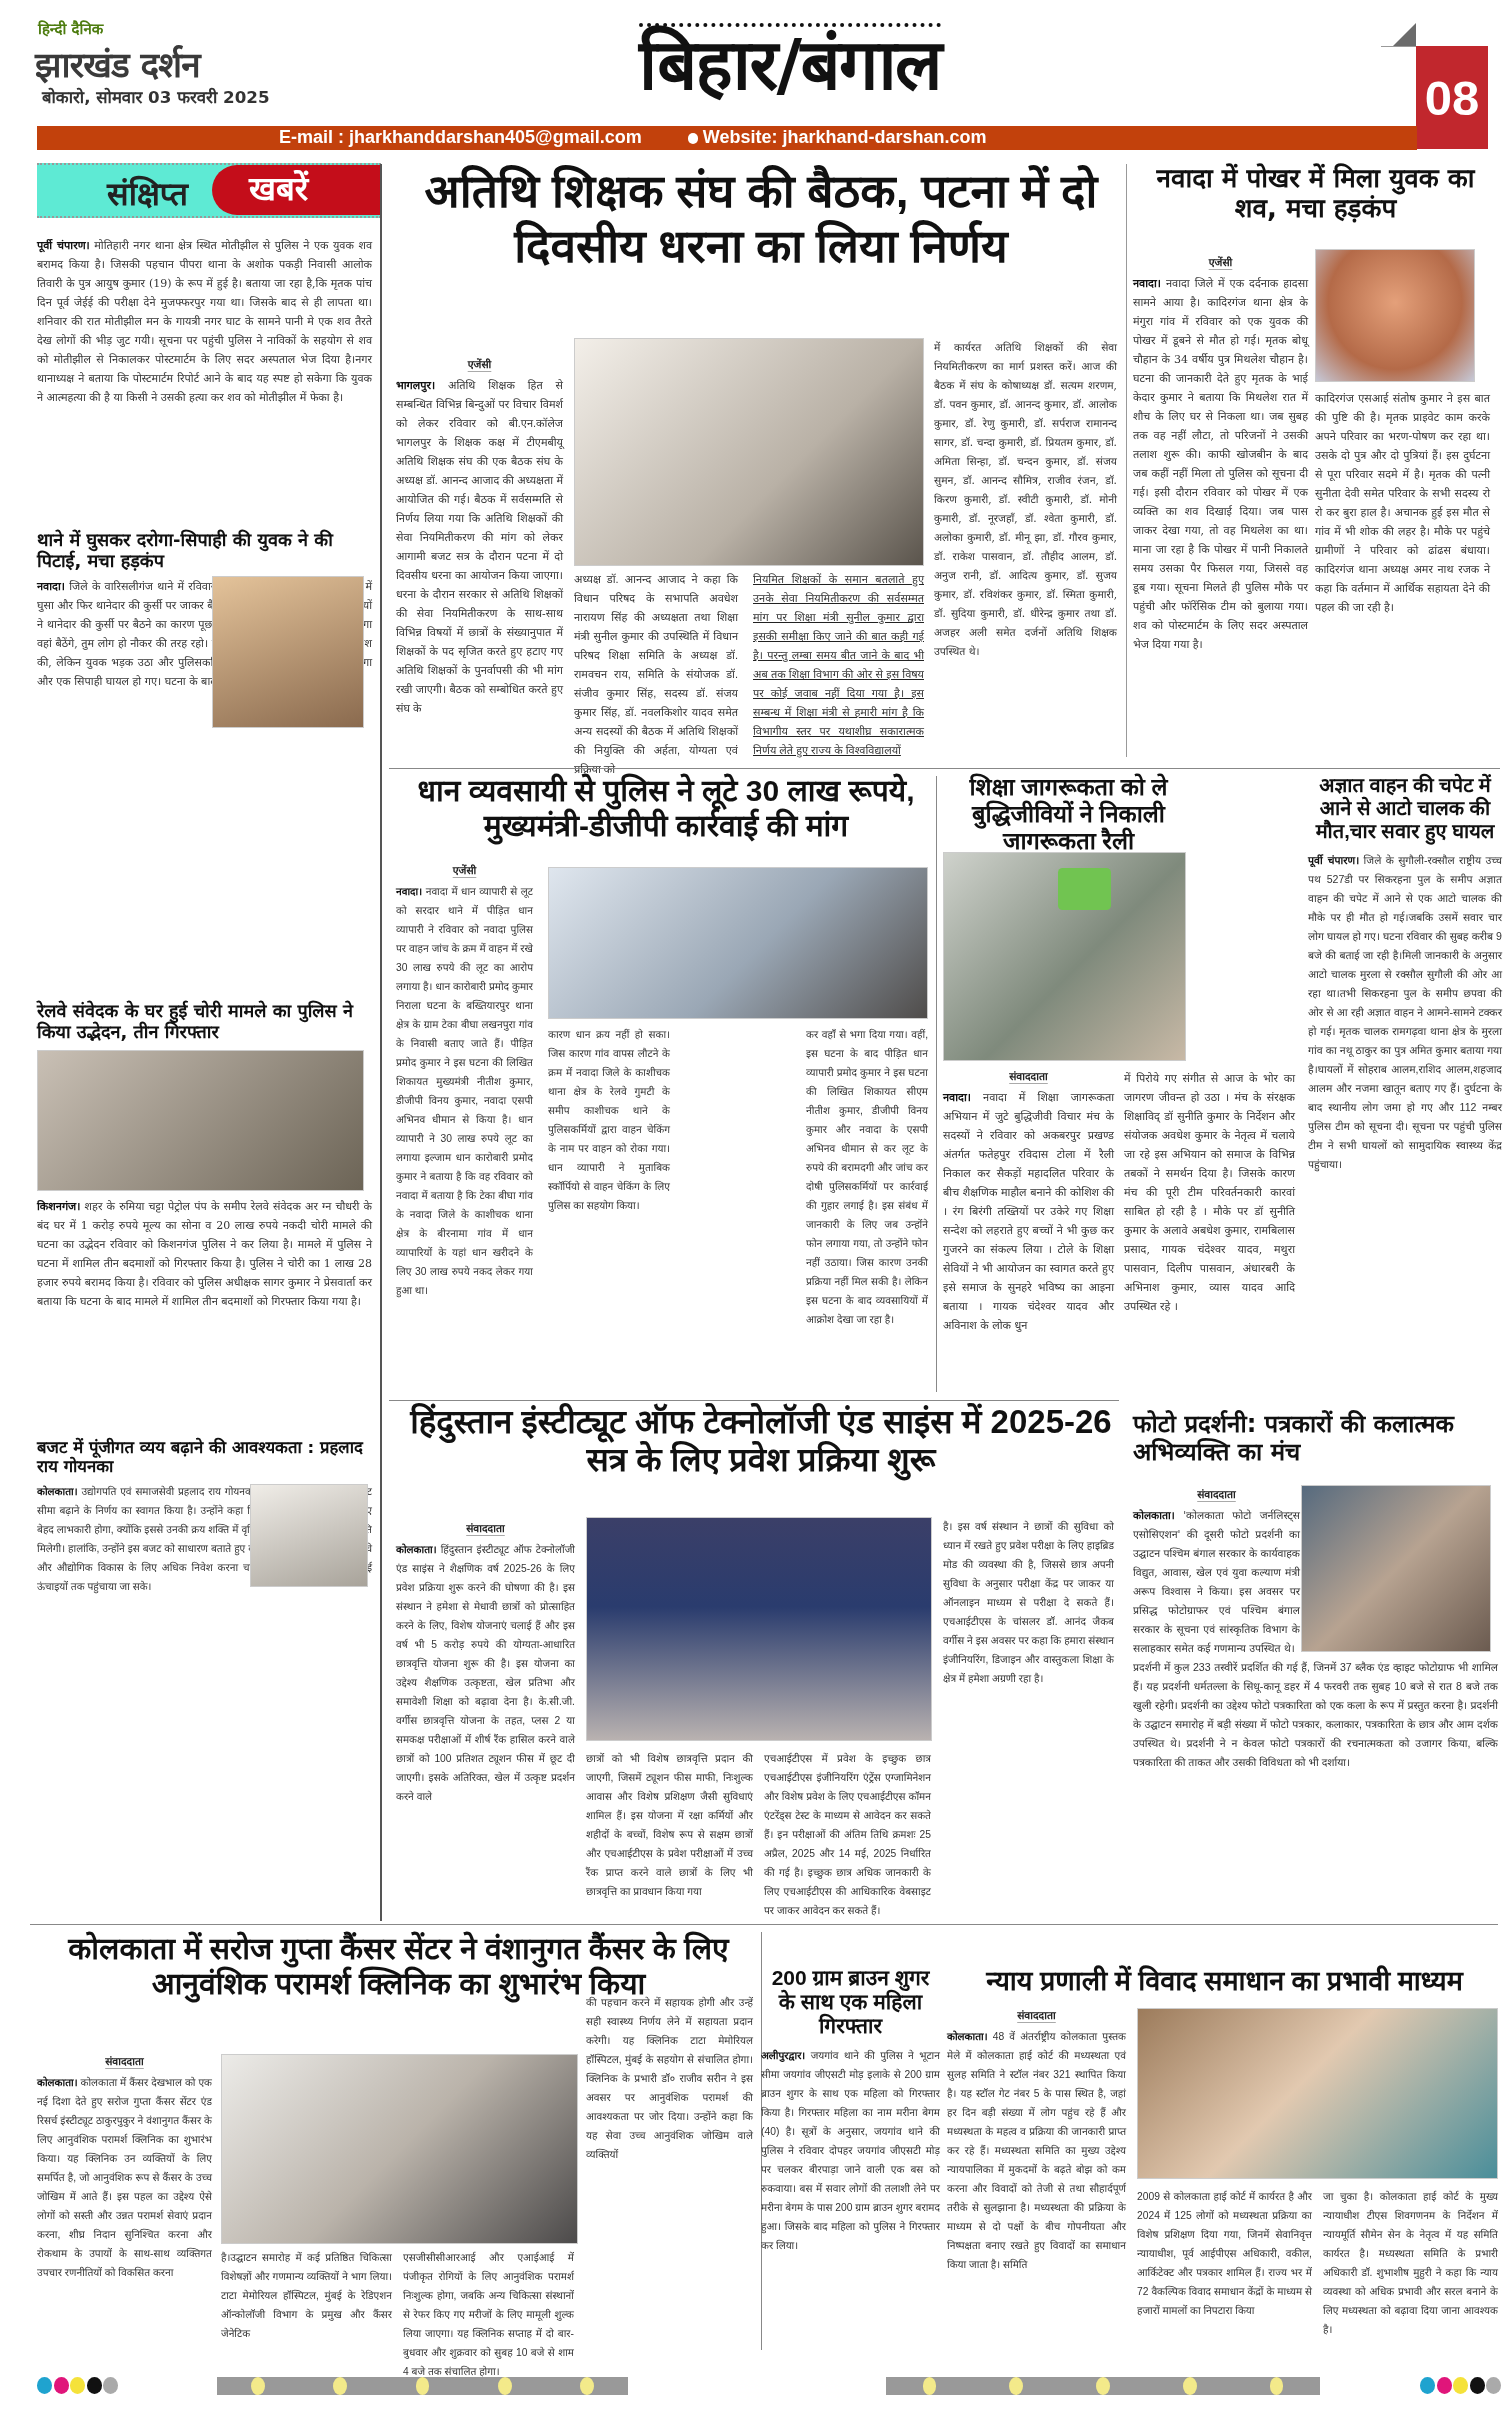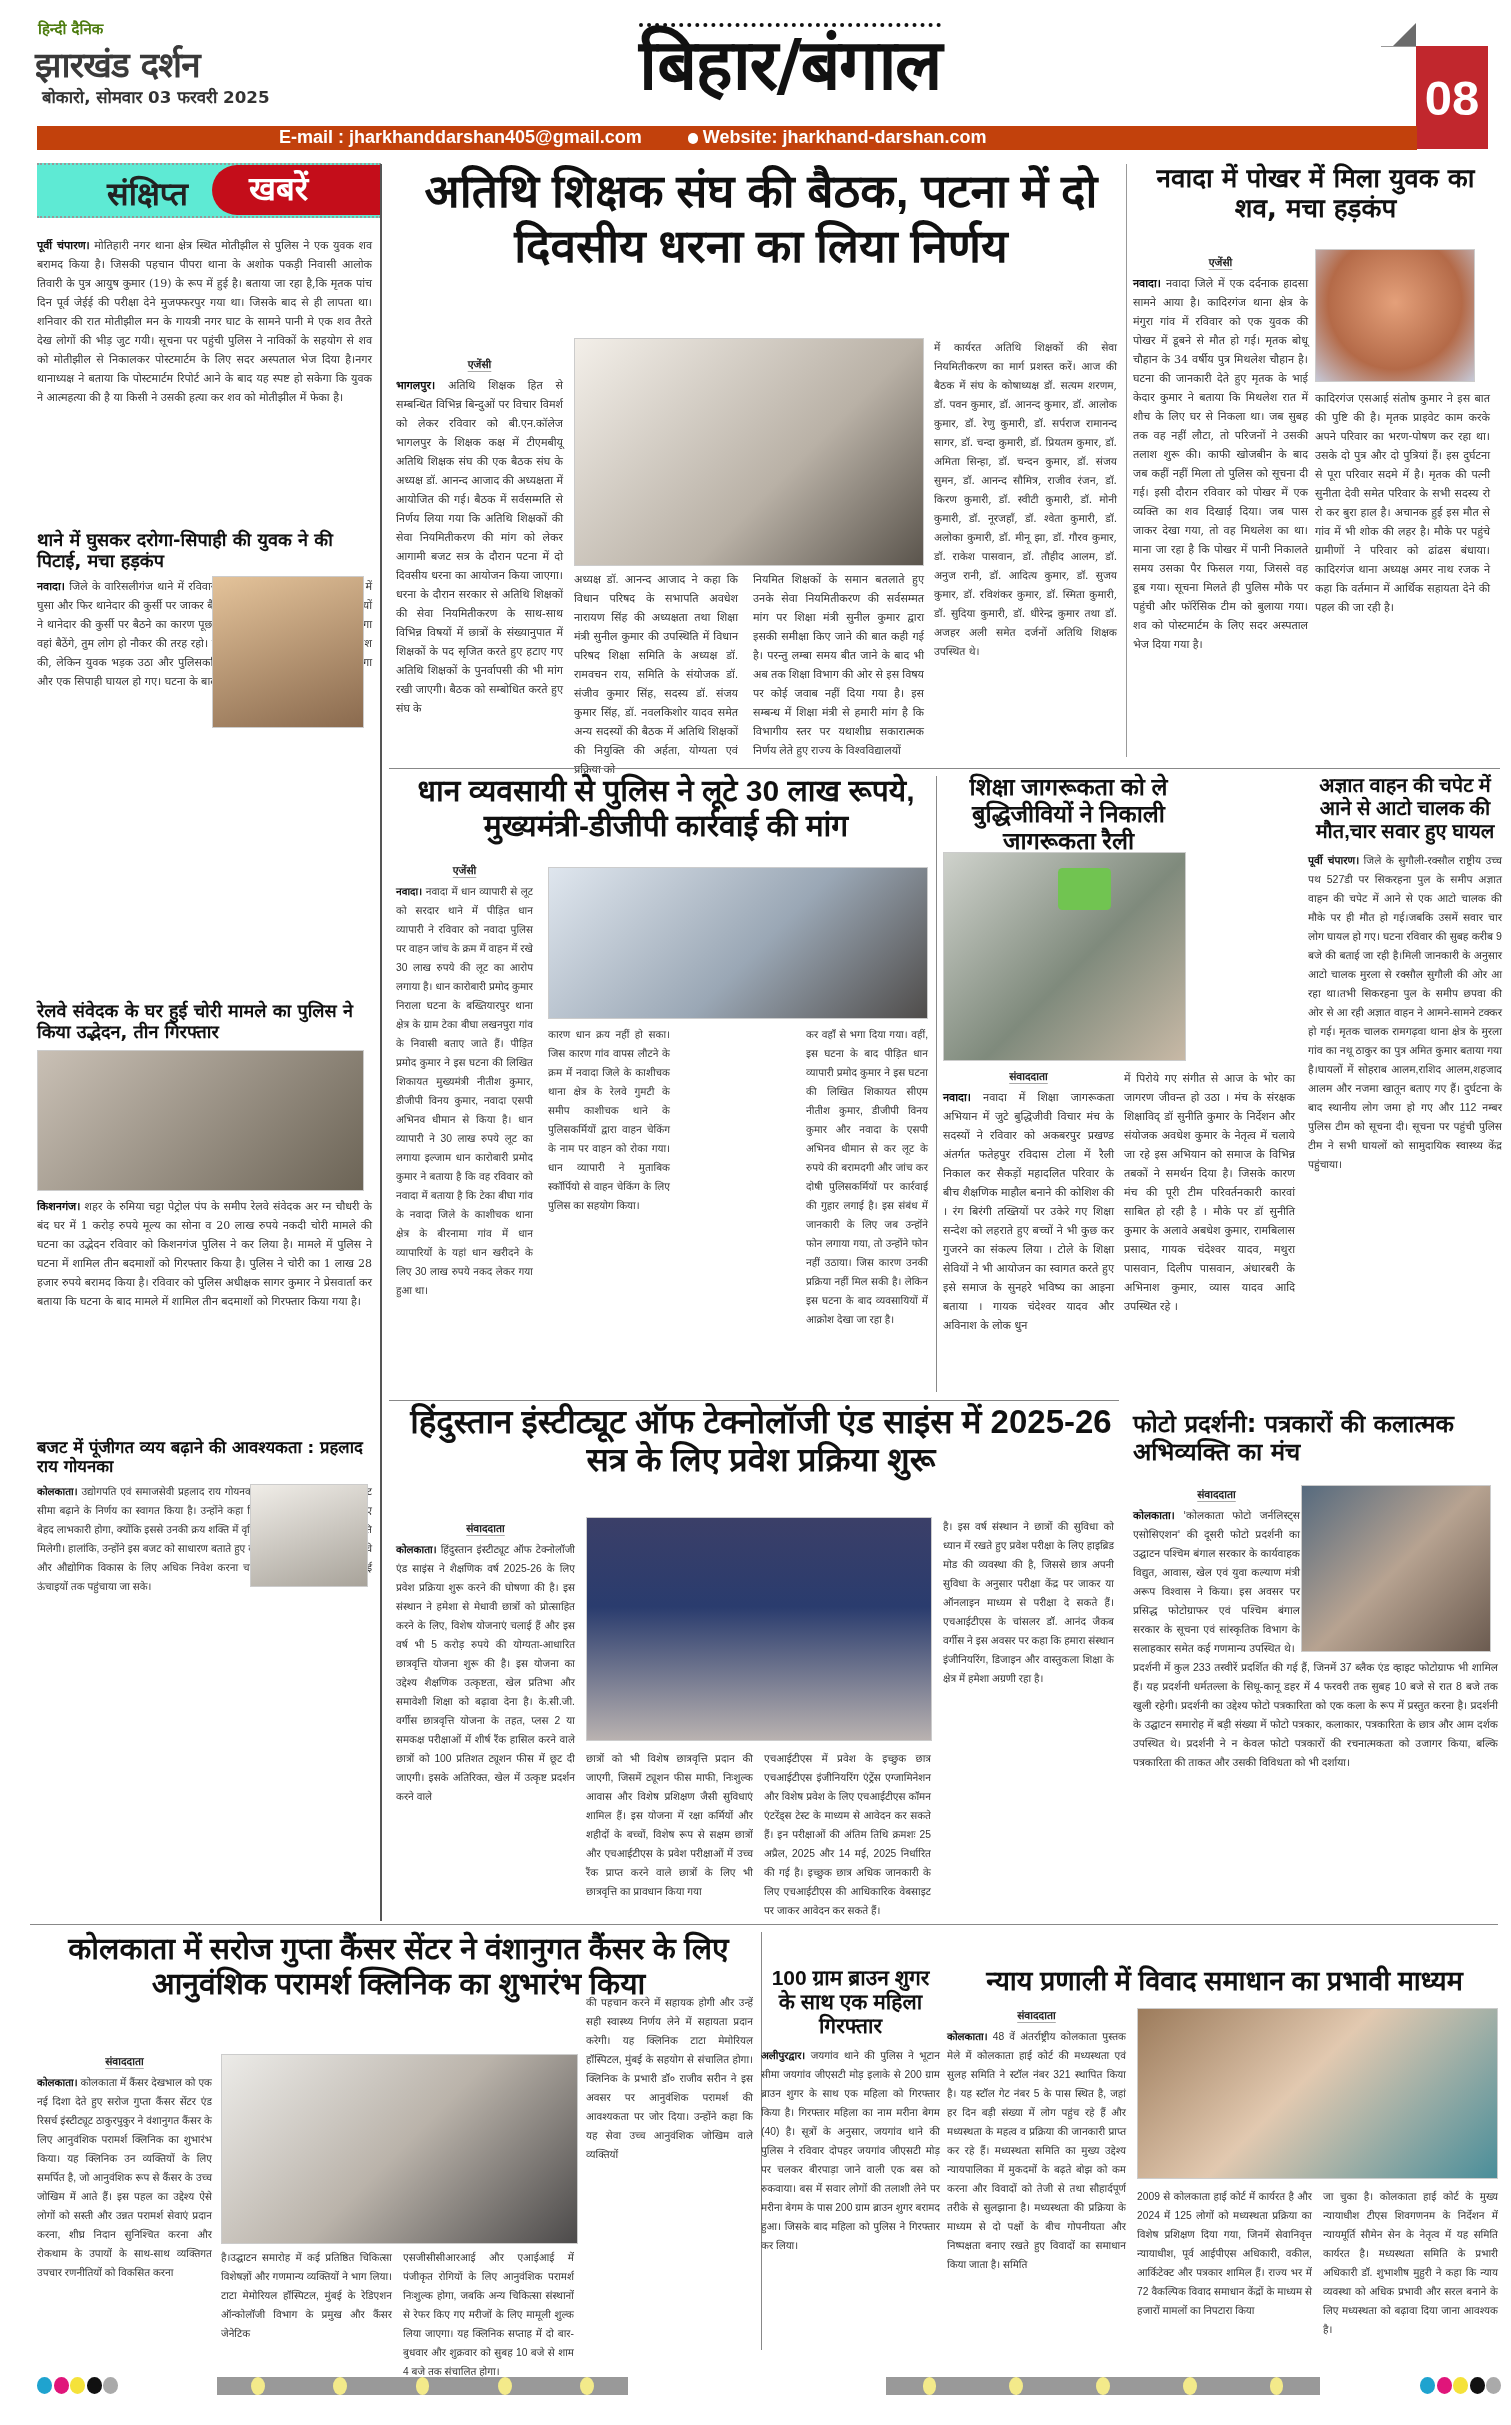--- a/index.html
+++ b/index.html
@@ -84,21 +84,21 @@
   <h2 class="hl cond" style="font-size:46px;text-align:center;line-height:1.2;">अतिथि शिक्षक संघ की बैठक, पटना में दो दिवसीय धरना का लिया निर्णय</h2>
 </div>
 <div class="abs" style="left:396px;top:357px;width:167px;">
   <div class="byline">एजेंसी</div>
   <p class="body-text cond" style="margin-top:4.6px;"><b>भागलपुर।</b> <span>अतिथि शिक्षक हित से सम्बन्धित विभिन्न बिन्दुओं पर विचार विमर्श को लेकर रविवार को बी.एन.कॉलेज भागलपुर के शिक्षक कक्ष में टीएमबीयू अतिथि शिक्षक संघ की एक बैठक संघ के अध्यक्ष डॉ. आनन्द आजाद की अध्यक्षता में आयोजित की गई। बैठक में सर्वसम्मति से निर्णय लिया गया कि अतिथि शिक्षकों की सेवा नियमितीकरण की मांग को लेकर आगामी बजट सत्र के दौरान पटना में दो दिवसीय धरना का आयोजन किया जाएगा। धरना के दौरान सरकार से अतिथि शिक्षकों की सेवा नियमितीकरण के साथ-साथ विभिन्न विषयों में छात्रों के संख्यानुपात में शिक्षकों के पद सृजित करते हुए हटाए गए अतिथि शिक्षकों के पुनर्वापसी की भी मांग रखी जाएगी। बैठक को सम्बोधित करते हुए संघ के</span></p>
 </div>
 <div class="photo abs" style="left:574px;top:338px;width:350px;height:228px;background:linear-gradient(135deg,#f3efe9,#b9b1a6 60%,#5a544c);"></div>
 <div class="abs" style="left:574px;top:570px;width:164px;">
   <p class="body-text cond">अध्यक्ष डॉ. आनन्द आजाद ने कहा कि विधान परिषद के सभापति अवधेश नारायण सिंह की अध्यक्षता तथा शिक्षा मंत्री सुनील कुमार की उपस्थिति में विधान परिषद शिक्षा समिति के अध्यक्ष डॉ. रामवचन राय, समिति के संयोजक डॉ. संजीव कुमार सिंह, सदस्य डॉ. संजय कुमार सिंह, डॉ. नवलकिशोर यादव समेत अन्य सदस्यों की बैठक में अतिथि शिक्षकों की नियुक्ति की अर्हता, योग्यता एवं प्रक्रिया को</p>
 </div>
-<div class="abs" style="left:753px;top:570px;width:171px;">
+<div class="abs" style="left:753px;top:570px;width:171px;text-decoration:underline;">
   <p class="body-text cond">नियमित शिक्षकों के समान बतलाते हुए उनके सेवा नियमितीकरण की सर्वसम्मत मांग पर शिक्षा मंत्री सुनील कुमार द्वारा इसकी समीक्षा किए जाने की बात कही गई है। परन्तु लम्बा समय बीत जाने के बाद भी अब तक शिक्षा विभाग की ओर से इस विषय पर कोई जवाब नहीं दिया गया है। इस सम्बन्ध में शिक्षा मंत्री से हमारी मांग है कि विभागीय स्तर पर यथाशीघ्र सकारात्मक निर्णय लेते हुए राज्य के विश्वविद्यालयों</p>
 </div>
 <div class="abs" style="left:934px;top:338px;width:183px;">
   <p class="body-text" style="font-size:10.6px;">में कार्यरत अतिथि शिक्षकों की सेवा नियमितीकरण का मार्ग प्रशस्त करें। आज की बैठक में संघ के कोषाध्यक्ष डॉ. सत्यम शरणम, डॉ. पवन कुमार, डॉ. आनन्द कुमार, डॉ. आलोक कुमार, डॉ. रेणु कुमारी, डॉ. सर्पराज रामानन्द सागर, डॉ. चन्दा कुमारी, डॉ. प्रियतम कुमार, डॉ. अमिता सिन्हा, डॉ. चन्दन कुमार, डॉ. संजय सुमन, डॉ. आनन्द सौमित्र, राजीव रंजन, डॉ. किरण कुमारी, डॉ. स्वीटी कुमारी, डॉ. मोनी कुमारी, डॉ. नूरजहाँ, डॉ. श्वेता कुमारी, डॉ. अलोका कुमारी, डॉ. मीनू झा, डॉ. गौरव कुमार, डॉ. राकेश पासवान, डॉ. तौहीद आलम, डॉ. अनुज रानी, डॉ. आदित्य कुमार, डॉ. सुजय कुमार, डॉ. रविशंकर कुमार, डॉ. स्मिता कुमारी, डॉ. सुदिया कुमारी, डॉ. धीरेन्द्र कुमार तथा डॉ. अजहर अली समेत दर्जनों अतिथि शिक्षक उपस्थित थे।</p>
 </div>
 
 <div class="abs vrule" style="left:1126px;top:164px;height:593px;width:0.8px;background:#999;"></div>
 
 <div class="abs" style="left:1133px;top:164px;width:365px;">
   <h2 class="hl" style="font-size:26px;text-align:center;">नवादा में पोखर में मिला युवक का शव, मचा हड़कंप</h2>
@@ -198,21 +198,21 @@
 <div class="abs" style="left:586px;top:1993px;width:167px;">
   <p class="body-text cond" style="font-size:10.3px;">की पहचान करने में सहायक होगी और उन्हें सही स्वास्थ्य निर्णय लेने में सहायता प्रदान करेगी। यह क्लिनिक टाटा मेमोरियल हॉस्पिटल, मुंबई के सहयोग से संचालित होगा। क्लिनिक के प्रभारी डॉ० राजीव सरीन ने इस अवसर पर आनुवंशिक परामर्श की आवश्यकता पर जोर दिया। उन्होंने कहा कि यह सेवा उच्च आनुवंशिक जोखिम वाले व्यक्तियों</p>
 </div>
 <div class="abs" style="left:403px;top:2248px;width:171px;">
   <p class="body-text cond" style="font-size:10.3px;">एसजीसीसीआरआई और एआईआई में पंजीकृत रोगियों के लिए आनुवंशिक परामर्श निःशुल्क होगा, जबकि अन्य चिकित्सा संस्थानों से रेफर किए गए मरीजों के लिए मामूली शुल्क लिया जाएगा। यह क्लिनिक सप्ताह में दो बार- बुधवार और शुक्रवार को सुबह 10 बजे से शाम 4 बजे तक संचालित होगा।</p>
 </div>
 
 <div class="abs vrule" style="left:761px;top:1932px;height:418px;width:0.8px;background:#888;"></div>
 
 <div class="abs" style="left:761px;top:1966px;width:179px;">
-  <h2 class="hl cond" style="font-size:21px;text-align:center;">100 ग्राम ब्राउन शुगर के साथ एक महिला गिरफ्तार</h2>
+  <h2 class="hl cond" style="font-size:21px;text-align:center;">200 ग्राम ब्राउन शुगर के साथ एक महिला गिरफ्तार</h2>
   <p class="body-text cond" style="margin-top:7.6px;font-size:10.3px;"><b>अलीपुरद्वार।</b> <span>जयगांव थाने की पुलिस ने भूटान सीमा जयगांव जीएसटी मोड़ इलाके से 200 ग्राम ब्राउन शुगर के साथ एक महिला को गिरफ्तार किया है। गिरफ्तार महिला का नाम मरीना बेगम (40) है। सूत्रों के अनुसार, जयगांव थाने की पुलिस ने रविवार दोपहर जयगांव जीएसटी मोड़ पर चलकर बीरपाड़ा जाने वाली एक बस को रुकवाया। बस में सवार लोगों की तलाशी लेने पर मरीना बेगम के पास 200 ग्राम ब्राउन शुगर बरामद हुआ। जिसके बाद महिला को पुलिस ने गिरफ्तार कर लिया।</span></p>
 </div>
 
 <div class="abs" style="left:947px;top:1966px;width:555px;">
   <h2 class="hl cond" style="font-size:27px;text-align:center;">न्याय प्रणाली में विवाद समाधान का प्रभावी माध्यम</h2>
 </div>
 <div class="abs" style="left:947px;top:2008px;width:179px;">
   <div class="byline">संवाददाता</div>
   <p class="body-text cond" style="margin-top:4.6px;font-size:10.3px;"><b>कोलकाता।</b> <span>48 वें अंतर्राष्ट्रीय कोलकाता पुस्तक मेले में कोलकाता हाई कोर्ट की मध्यस्थता एवं सुलह समिति ने स्टॉल नंबर 321 स्थापित किया है। यह स्टॉल गेट नंबर 5 के पास स्थित है, जहां हर दिन बड़ी संख्या में लोग पहुंच रहे हैं और मध्यस्थता के महत्व व प्रक्रिया की जानकारी प्राप्त कर रहे हैं। मध्यस्थता समिति का मुख्य उद्देश्य न्यायपालिका में मुकदमों के बढ़ते बोझ को कम करना और विवादों को तेजी से तथा सौहार्दपूर्ण तरीके से सुलझाना है। मध्यस्थता की प्रक्रिया के माध्यम से दो पक्षों के बीच गोपनीयता और निष्पक्षता बनाए रखते हुए विवादों का समाधान किया जाता है। समिति</span></p>
 </div>

